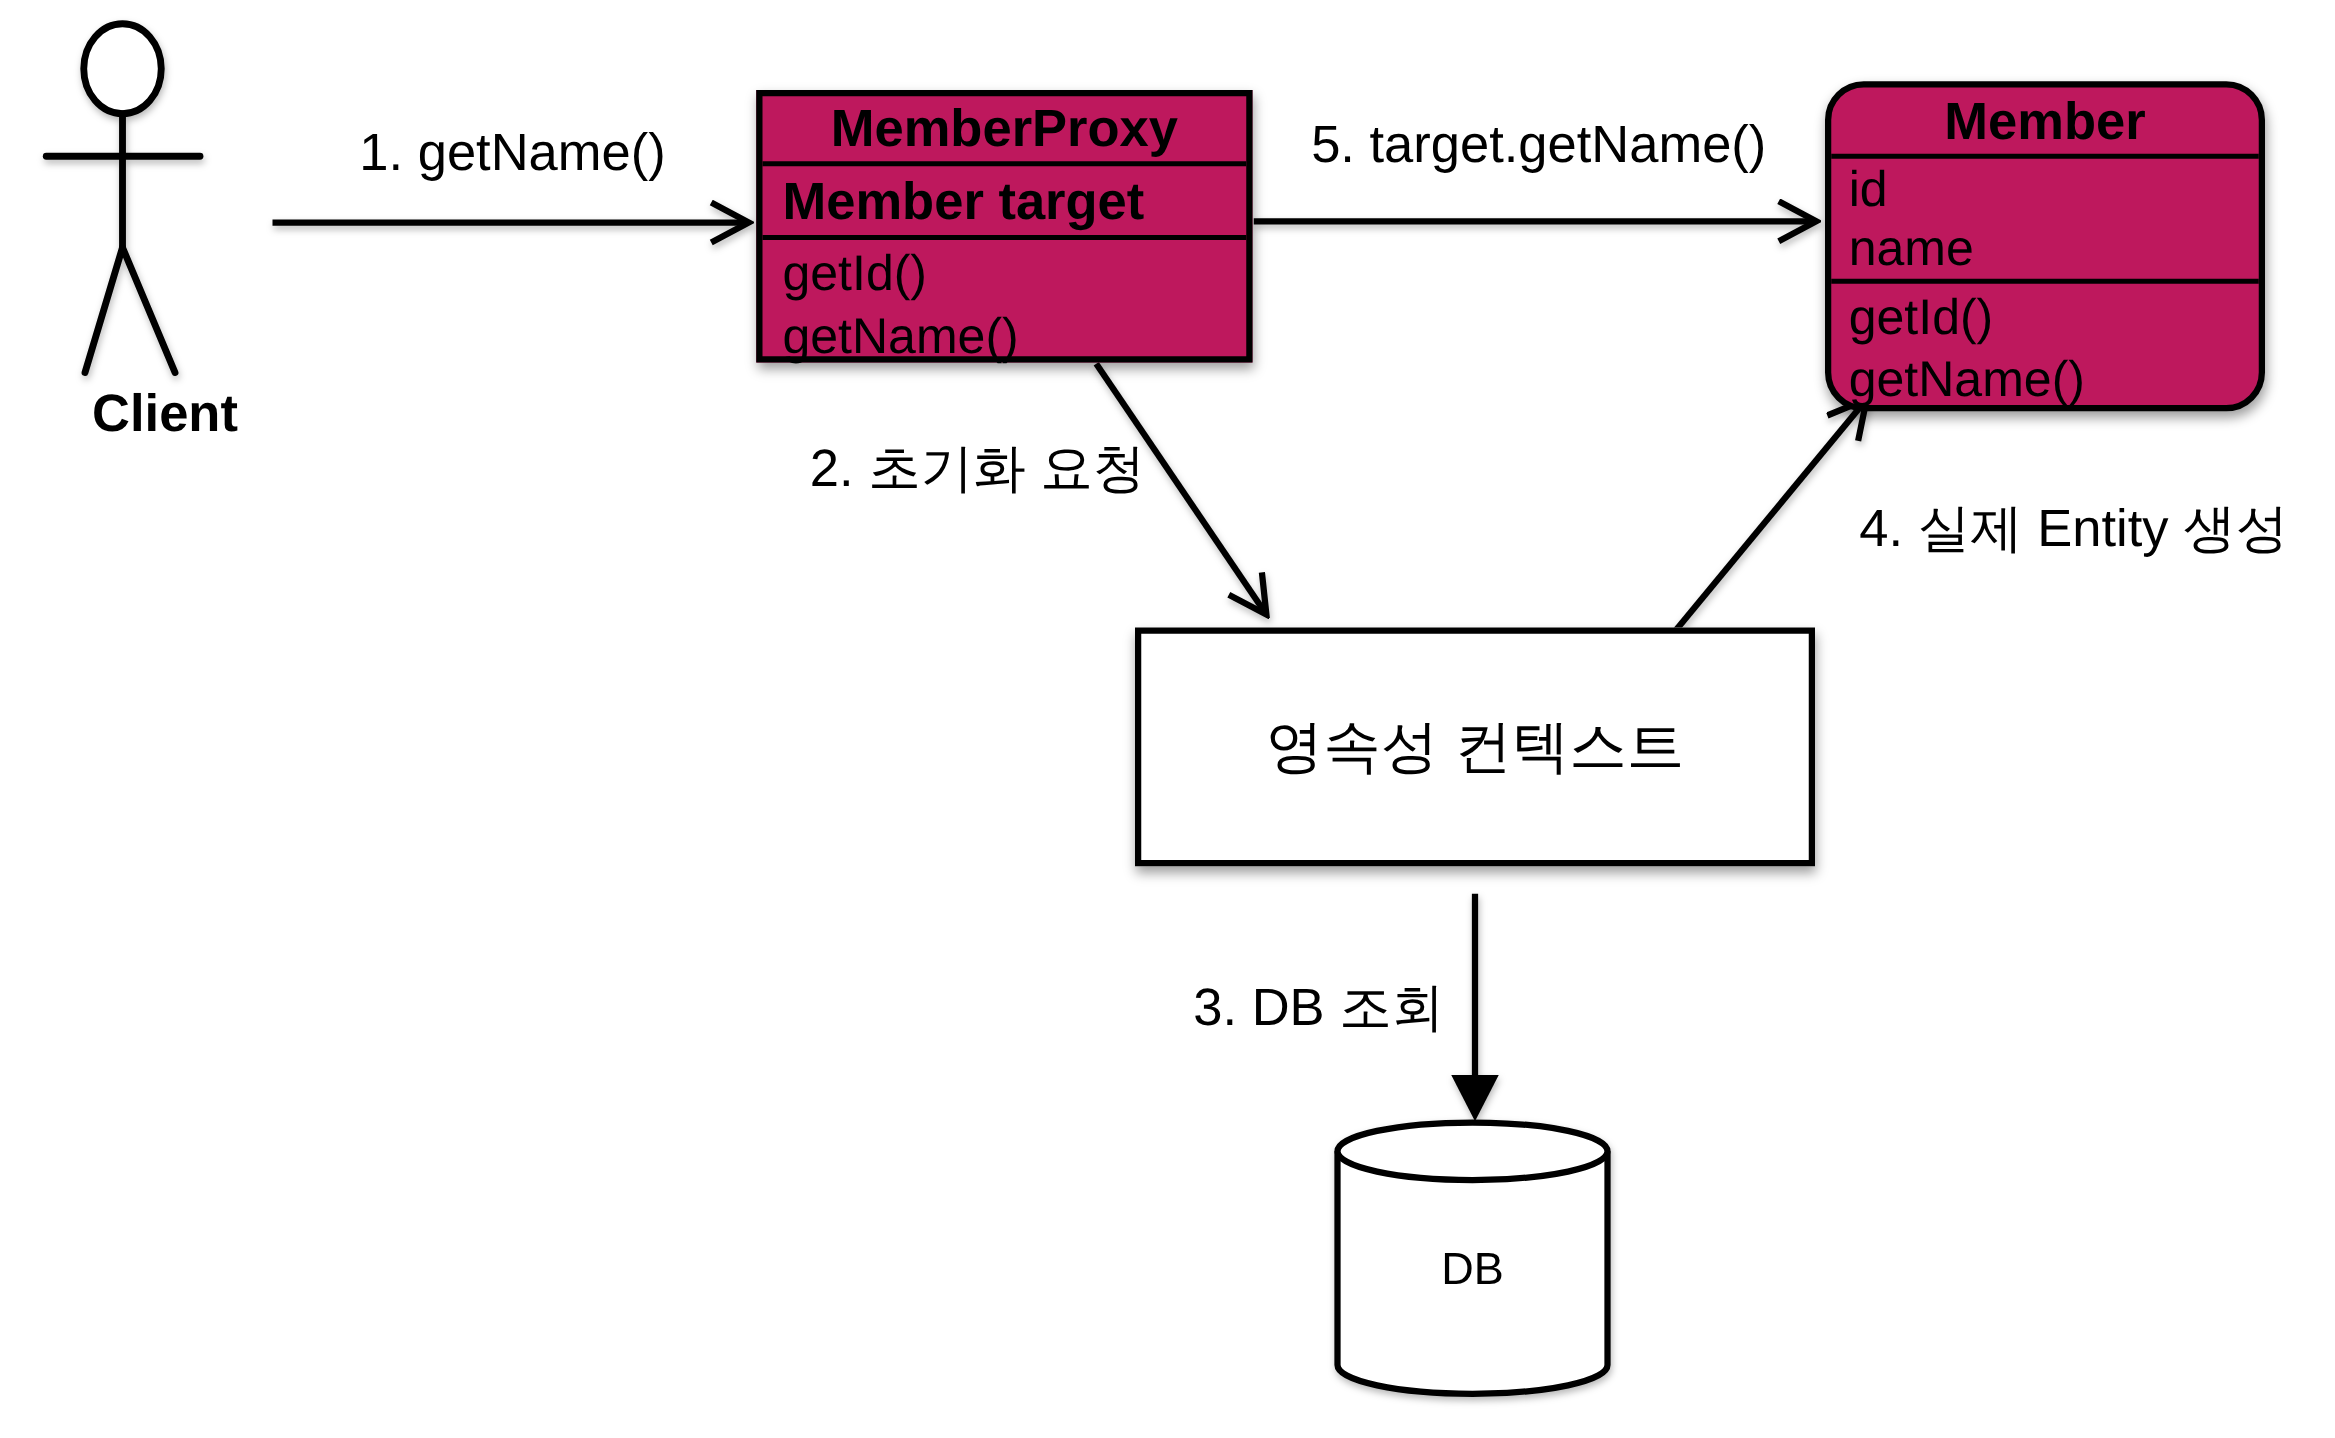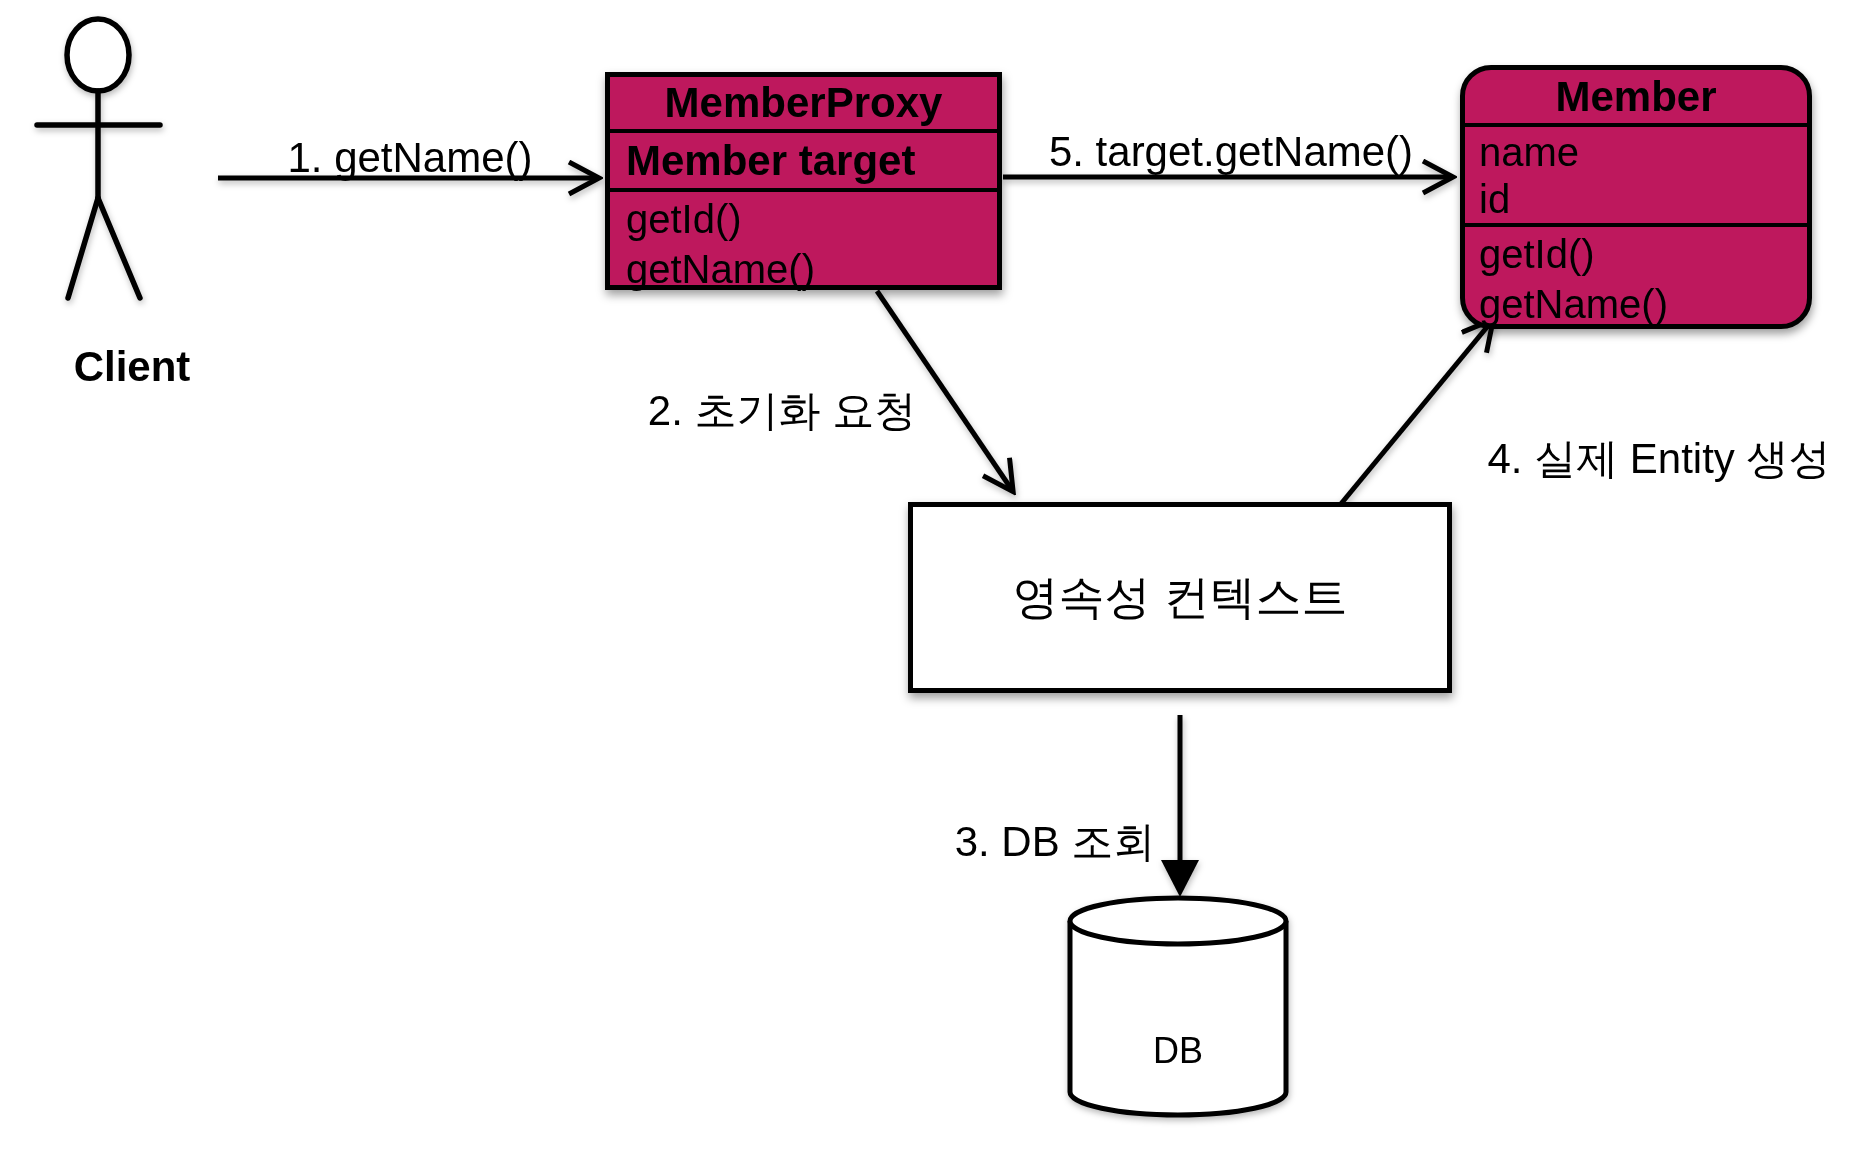--- a/index.html
+++ b/index.html
@@ -21,21 +21,20 @@
     left: 0;
     top: 0;
     filter: drop-shadow(1px 3px 3px rgba(0,0,0,0.28));
   }
   .label {
     position: absolute;
     transform: translate(-50%, -50%);
     font-size: 42px;
     white-space: nowrap;
     line-height: 1.1;
-    margin-top: 36px;
   }
   .class-box {
     position: absolute;
     box-sizing: border-box;
     border: 5px solid #000;
     background: #be185d;
     box-shadow: 1px 5px 9px rgba(0,0,0,0.38);
     display: flex;
     flex-direction: column;
   }
@@ -123,22 +122,22 @@
     <div class="class-field" style="height:55px;">Member target</div>
     <div class="class-section">
       <div>getId()</div>
       <div>getName()</div>
     </div>
   </div>
 
   <div class="class-box" style="left:1460px; top:65px; width:352px; height:264px;border-radius:31px;">
     <div class="class-header" style="height:53px;">Member</div>
     <div class="class-section" style="flex:0 0 91px; border-bottom:4px solid #000; padding-left:14px;">
+      <div style="line-height:47px;">id</div>
       <div style="line-height:47px;">name</div>
-      <div style="line-height:47px;">id</div>
     </div>
     <div class="class-section" style="padding-left:14px;">
       <div>getId()</div>
       <div>getName()</div>
     </div>
   </div>
 
   <div class="context-box" style="left:908px; top:502px; width:544px; height:191px;">
     <span>영속성 컨텍스트</span>
   </div>

